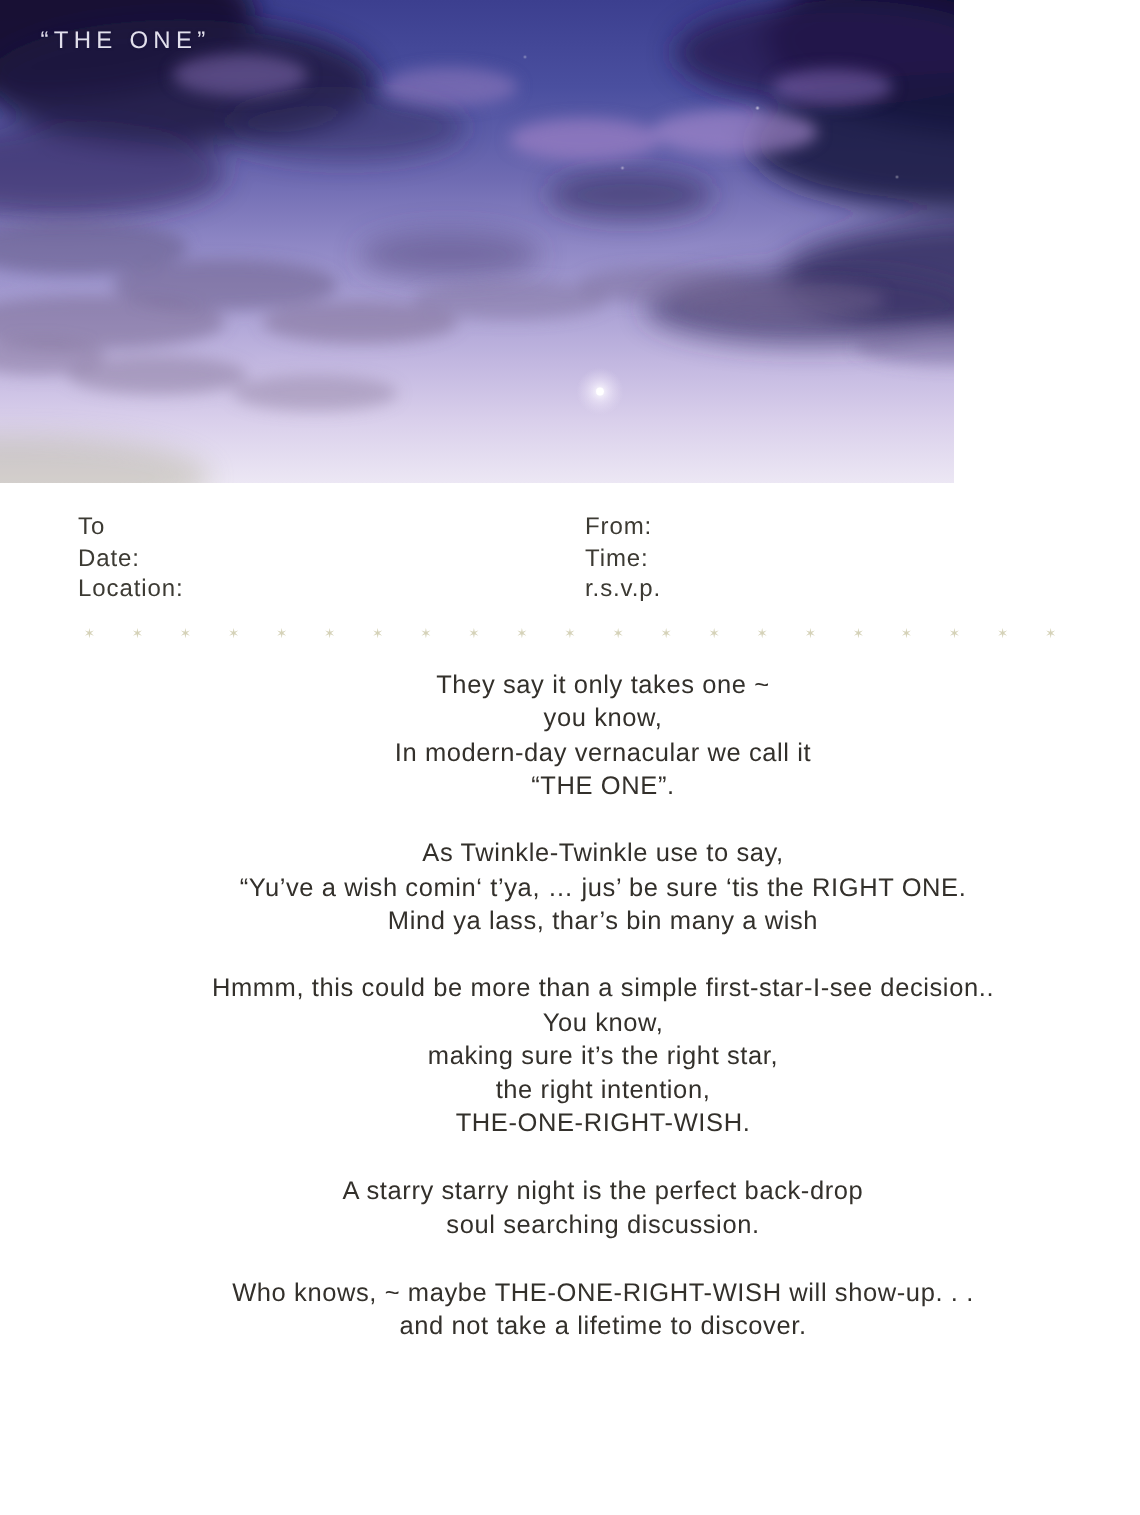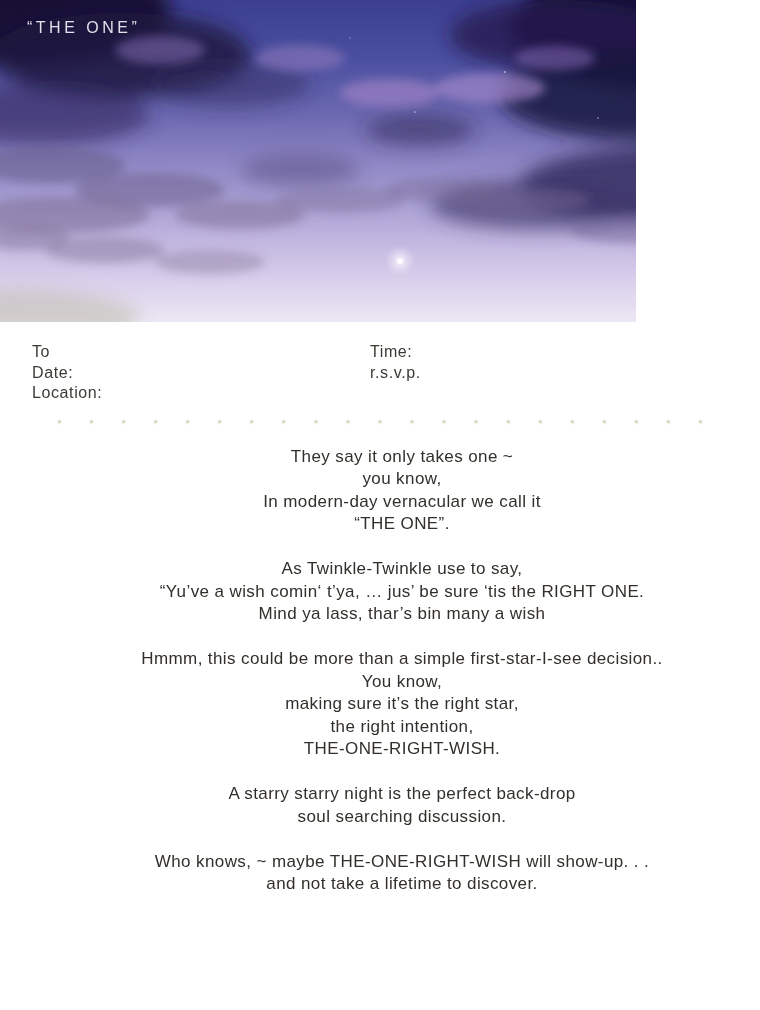--- a/index.html
+++ b/index.html
@@ -28,21 +28,21 @@
     font-size: 16px;
     letter-spacing: 3.5px;
     text-shadow: 0 0 2px rgba(20,16,60,0.5);
     white-space: nowrap;
   }
 
   
   .fields {
     display: flex;
     margin-top: 20px;
-    padding-left: 32px;
+    padding-left: 52px;
     color: #3c3a33;
     font-size: 16px;
     line-height: 20.5px;
     letter-spacing: 0.6px;
   }
   .fields .col-left  { width: 338px; }
   .fields .col-right { flex: 1; }
 
   
   .star-divider {
@@ -158,20 +158,21 @@
     <div class="card-title">“THE ONE”</div>
   </div>
 
   <div class="fields">
     <div class="col-left">
       <div>To</div>
       <div>Date:</div>
       <div>Location:</div>
     </div>
     <div class="col-right">
+      <div>From:</div>
       <div>Time:</div>
       <div>r.s.v.p.</div>
     </div>
   </div>
 
   <div class="star-divider">✶ ✶ ✶ ✶ ✶ ✶ ✶ ✶ ✶ ✶ ✶ ✶ ✶ ✶ ✶ ✶ ✶ ✶ ✶ ✶ ✶</div>
 
   <div class="poem">
     <div class="stanza">
       <div>They say it only takes one ~</div>

